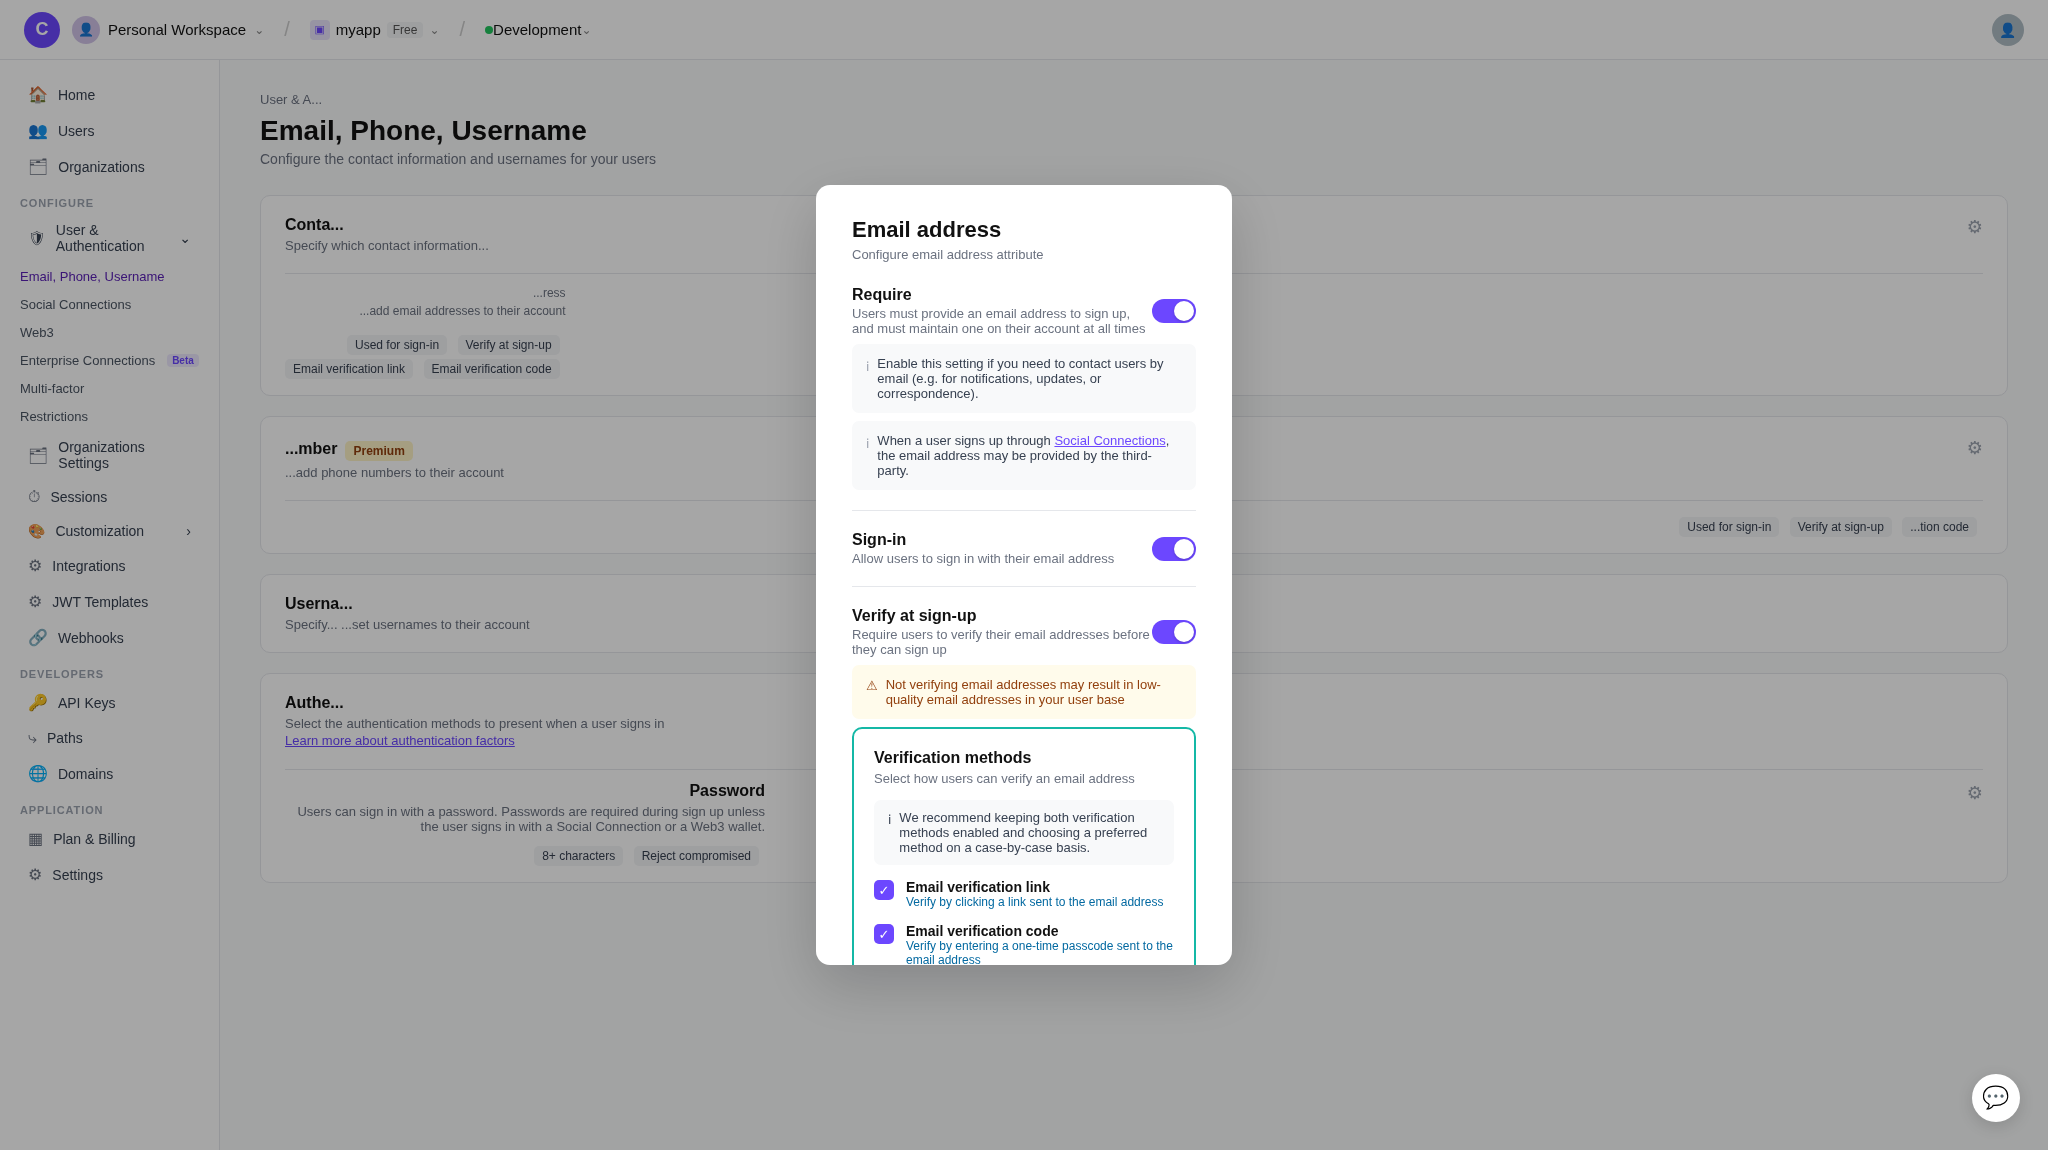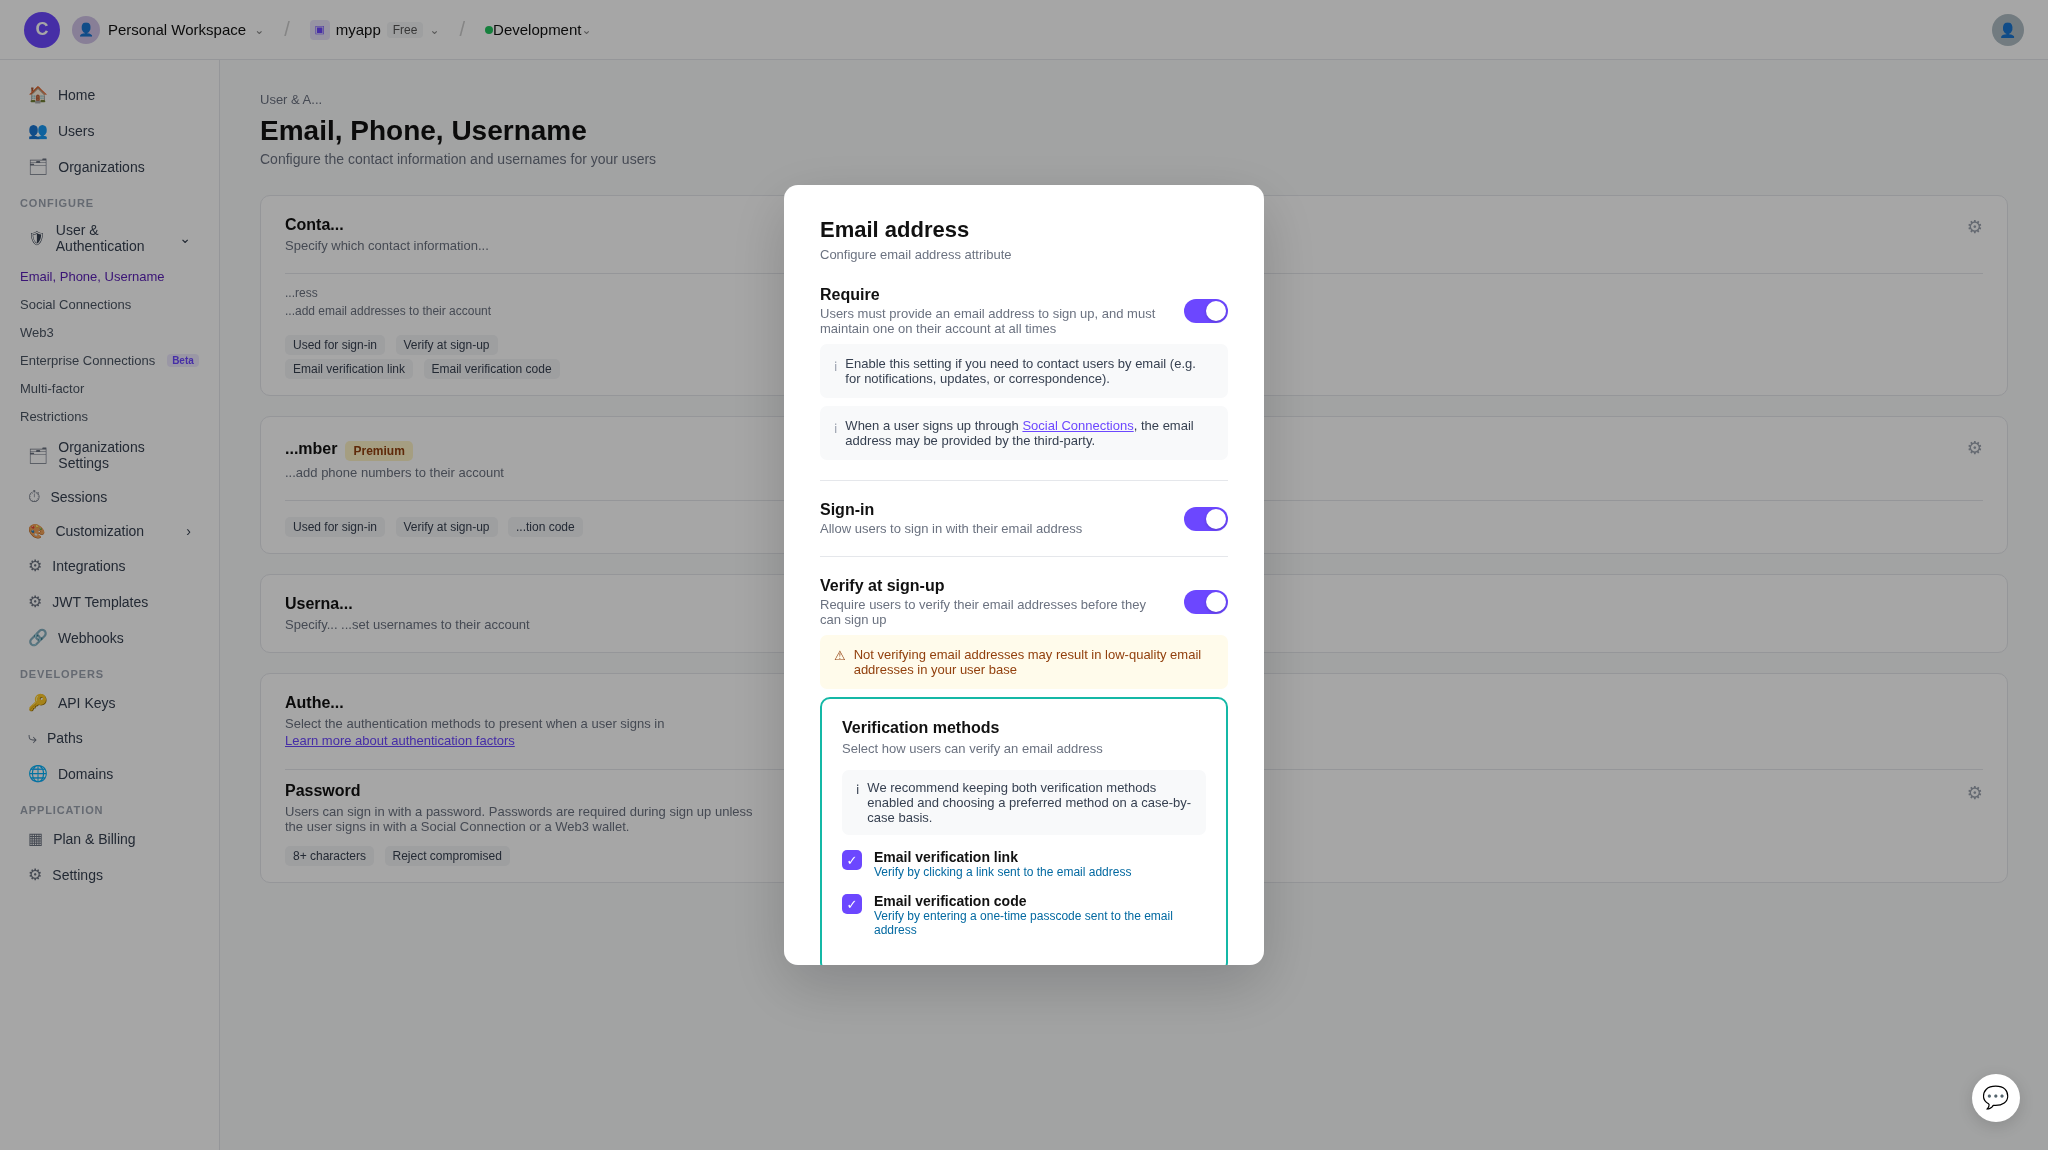--- a/index.html
+++ b/index.html
@@ -41,28 +41,28 @@
     .main { flex: 1; background: #f9fafb; overflow-y: auto; padding: 32px 40px; position: relative; }
     .breadcrumb { font-size: 13px; color: #6b7280; margin-bottom: 8px; }
     .page-title { font-size: 28px; font-weight: 700; margin-bottom: 4px; }
     .page-desc { font-size: 14px; color: #6b7280; margin-bottom: 28px; }
 
     .section-card { background: #fff; border-radius: 10px; border: 1px solid #e5e7eb; margin-bottom: 20px; overflow: hidden; }
     .section-header { display: flex; align-items: flex-start; justify-content: space-between; padding: 20px 24px; gap: 16px; }
     .section-title { font-size: 16px; font-weight: 600; margin-bottom: 4px; }
     .section-desc { font-size: 13px; color: #6b7280; }
     .section-gear { color: #9ca3af; cursor: pointer; font-size: 18px; }
-    .section-body { padding: 0 24px 16px; }
+    .section-body { padding: 0 24px 16px; text-align: right; }
     .tag { display: inline-flex; align-items: center; gap: 4px; background: #f3f4f6; border-radius: 5px; padding: 3px 8px; font-size: 12px; color: #374151; margin-right: 6px; margin-top: 4px; }
     .tag.premium { background: #fef3c7; color: #92400e; }
     .divider { height: 1px; background: #e5e7eb; margin: 0 24px; }
 
     
     .overlay { position: fixed; inset: 0; background: rgba(0,0,0,0.35); z-index: 100; display: flex; align-items: center; justify-content: center; }
-    .modal { background: #fff; border-radius: 14px; width: 480px; max-height: 780px; overflow-y: auto; box-shadow: 0 20px 60px rgba(0,0,0,0.18); padding: 32px 36px 28px; position: relative; }
+    .modal { background: #fff; border-radius: 14px; width: 416px; max-height: 780px; overflow-y: auto; box-shadow: 0 20px 60px rgba(0,0,0,0.18); padding: 32px 36px 28px; position: relative; }
     .modal-title { font-size: 22px; font-weight: 700; margin-bottom: 4px; }
     .modal-subtitle { font-size: 13px; color: #6b7280; margin-bottom: 24px; }
 
     
     .toggle-row { display: flex; align-items: center; justify-content: space-between; margin-bottom: 8px; }
     .toggle-label { font-size: 16px; font-weight: 600; }
     .toggle-desc { font-size: 13px; color: #6b7280; margin-top: 2px; max-width: 340px; }
     .toggle { position: relative; width: 44px; height: 24px; flex-shrink: 0; }
     .toggle-track { width: 44px; height: 24px; border-radius: 12px; background: #a78bfa; cursor: pointer; display: flex; align-items: center; transition: background 0.2s; }
     .toggle-track.on { background: #6c47ff; }

